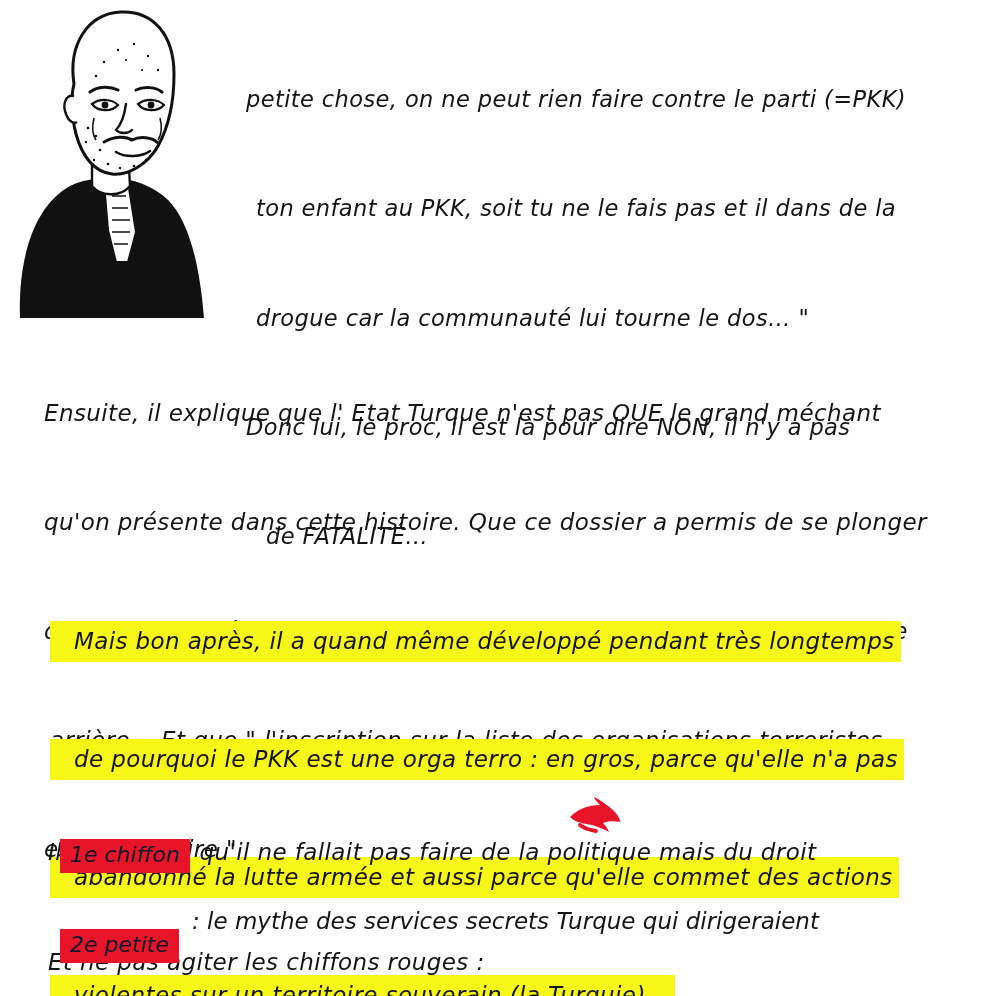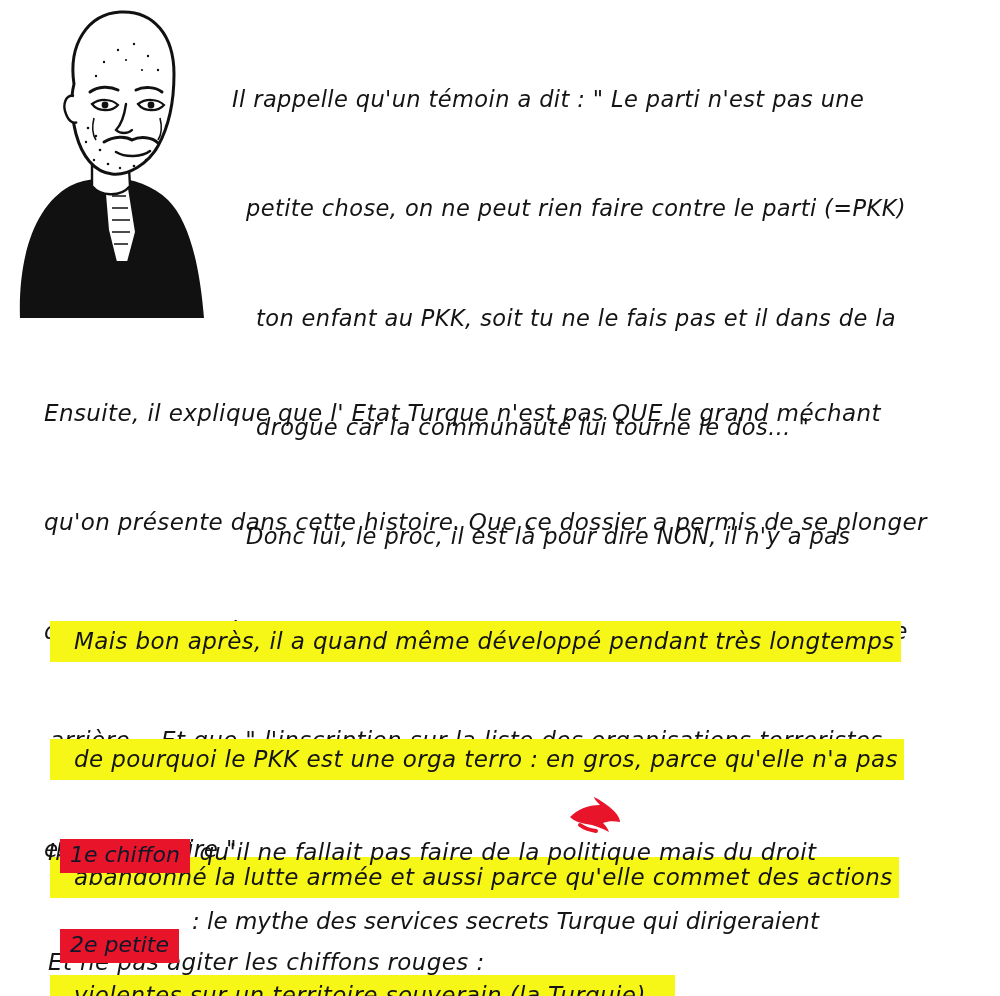--- a/index.html
+++ b/index.html
@@ -207,21 +207,20 @@
           <circle cx="134" cy="70" r="1.1"></circle>
       </g>
 
       <path d="M86 118 C84 126 84 134 88 140" stroke="#111111" stroke-width="1.6" fill="none"></path>
       <path d="M152 118 C154 126 154 134 150 140" stroke="#111111" stroke-width="1.6" fill="none"></path>
     </svg>
     <span class="sr-only">Dessin d'un homme chauve barbu en robe d'avocat</span>
   </div>
 
   <div class="hand para-quote">
-    <span class="l">Il rappelle qu'un témoin a dit : " Le parti n'est pas une</span>
     <span class="l ind1">petite chose, on ne peut rien faire contre le parti (=PKK)</span>
     <span class="l ind2">ton enfant au PKK, soit tu ne le fais pas et il dans de la</span>
     <span class="l ind2">drogue car la communauté lui tourne le dos… "</span>
     <span class="l ind1">Donc lui, le proc, il est là pour dire NON, il n'y a pas</span>
     <span class="l ind3">de FATALITÉ…</span>
   </div>
 
   <div class="hand para-two">
     <span class="l">Ensuite, il explique que l' Etat Turque n'est pas QUE le grand méchant</span>
     <span class="l">qu'on présente dans cette histoire. Que ce dossier a permis de se plonger</span>

